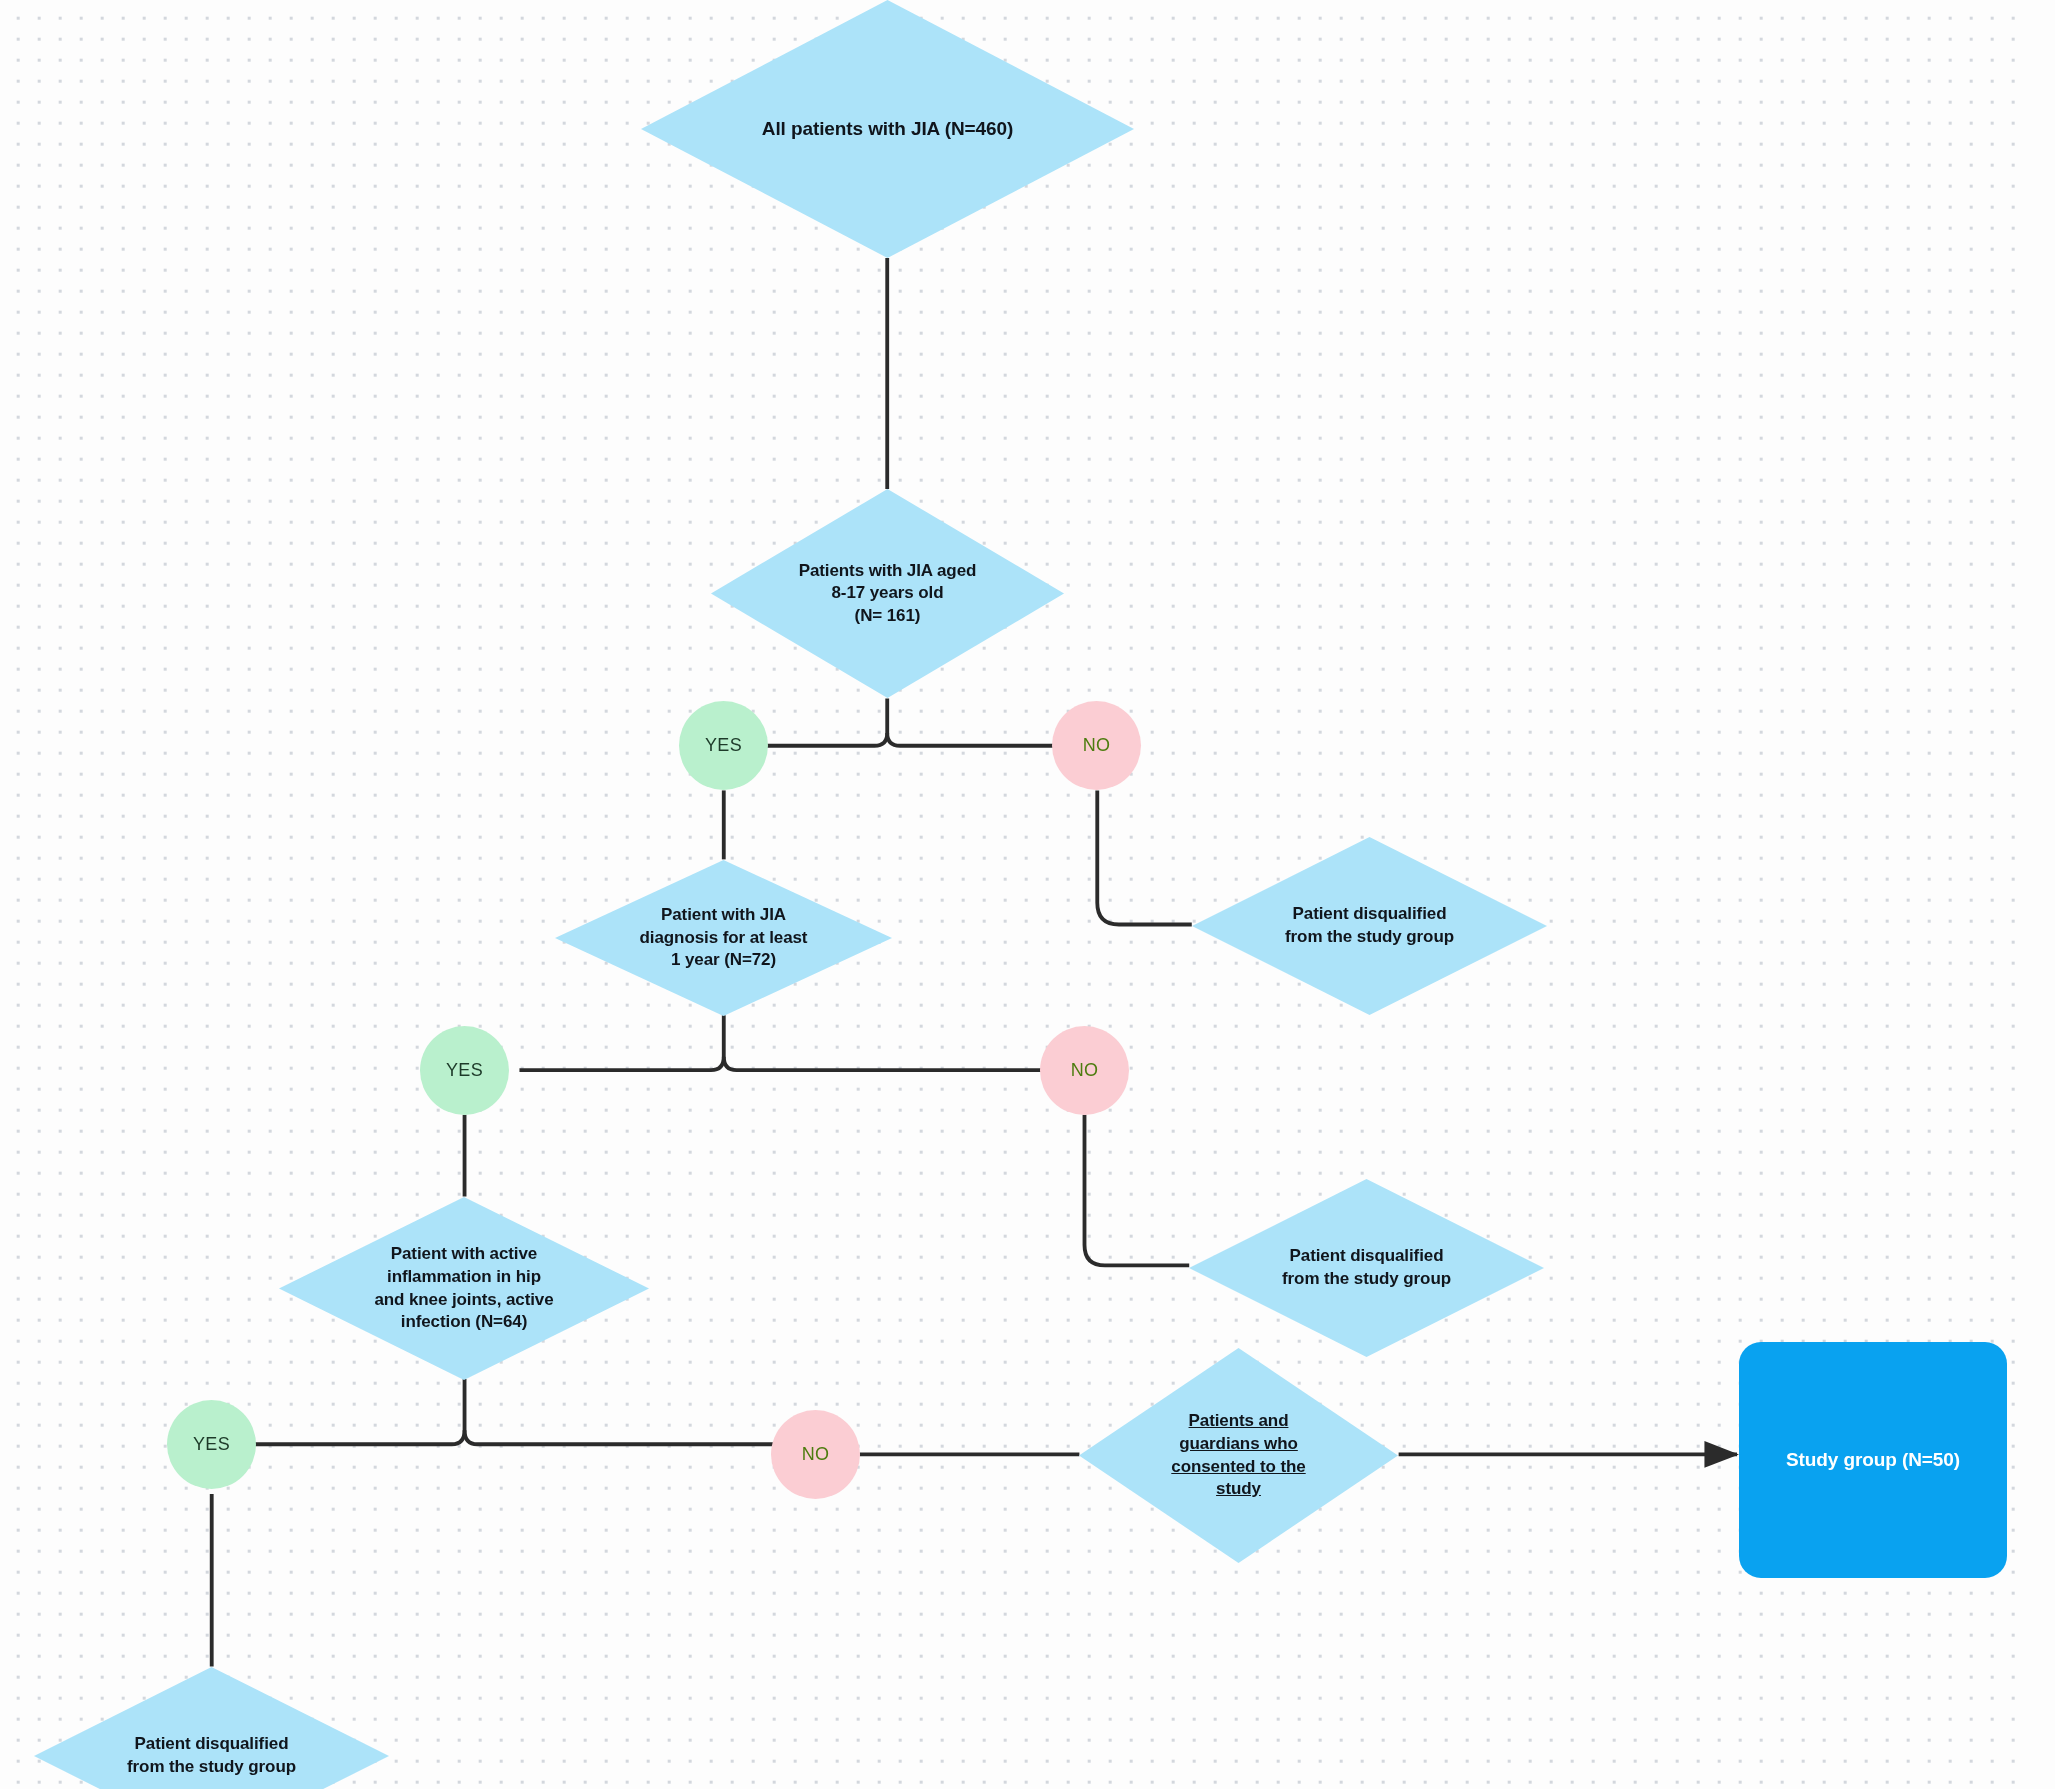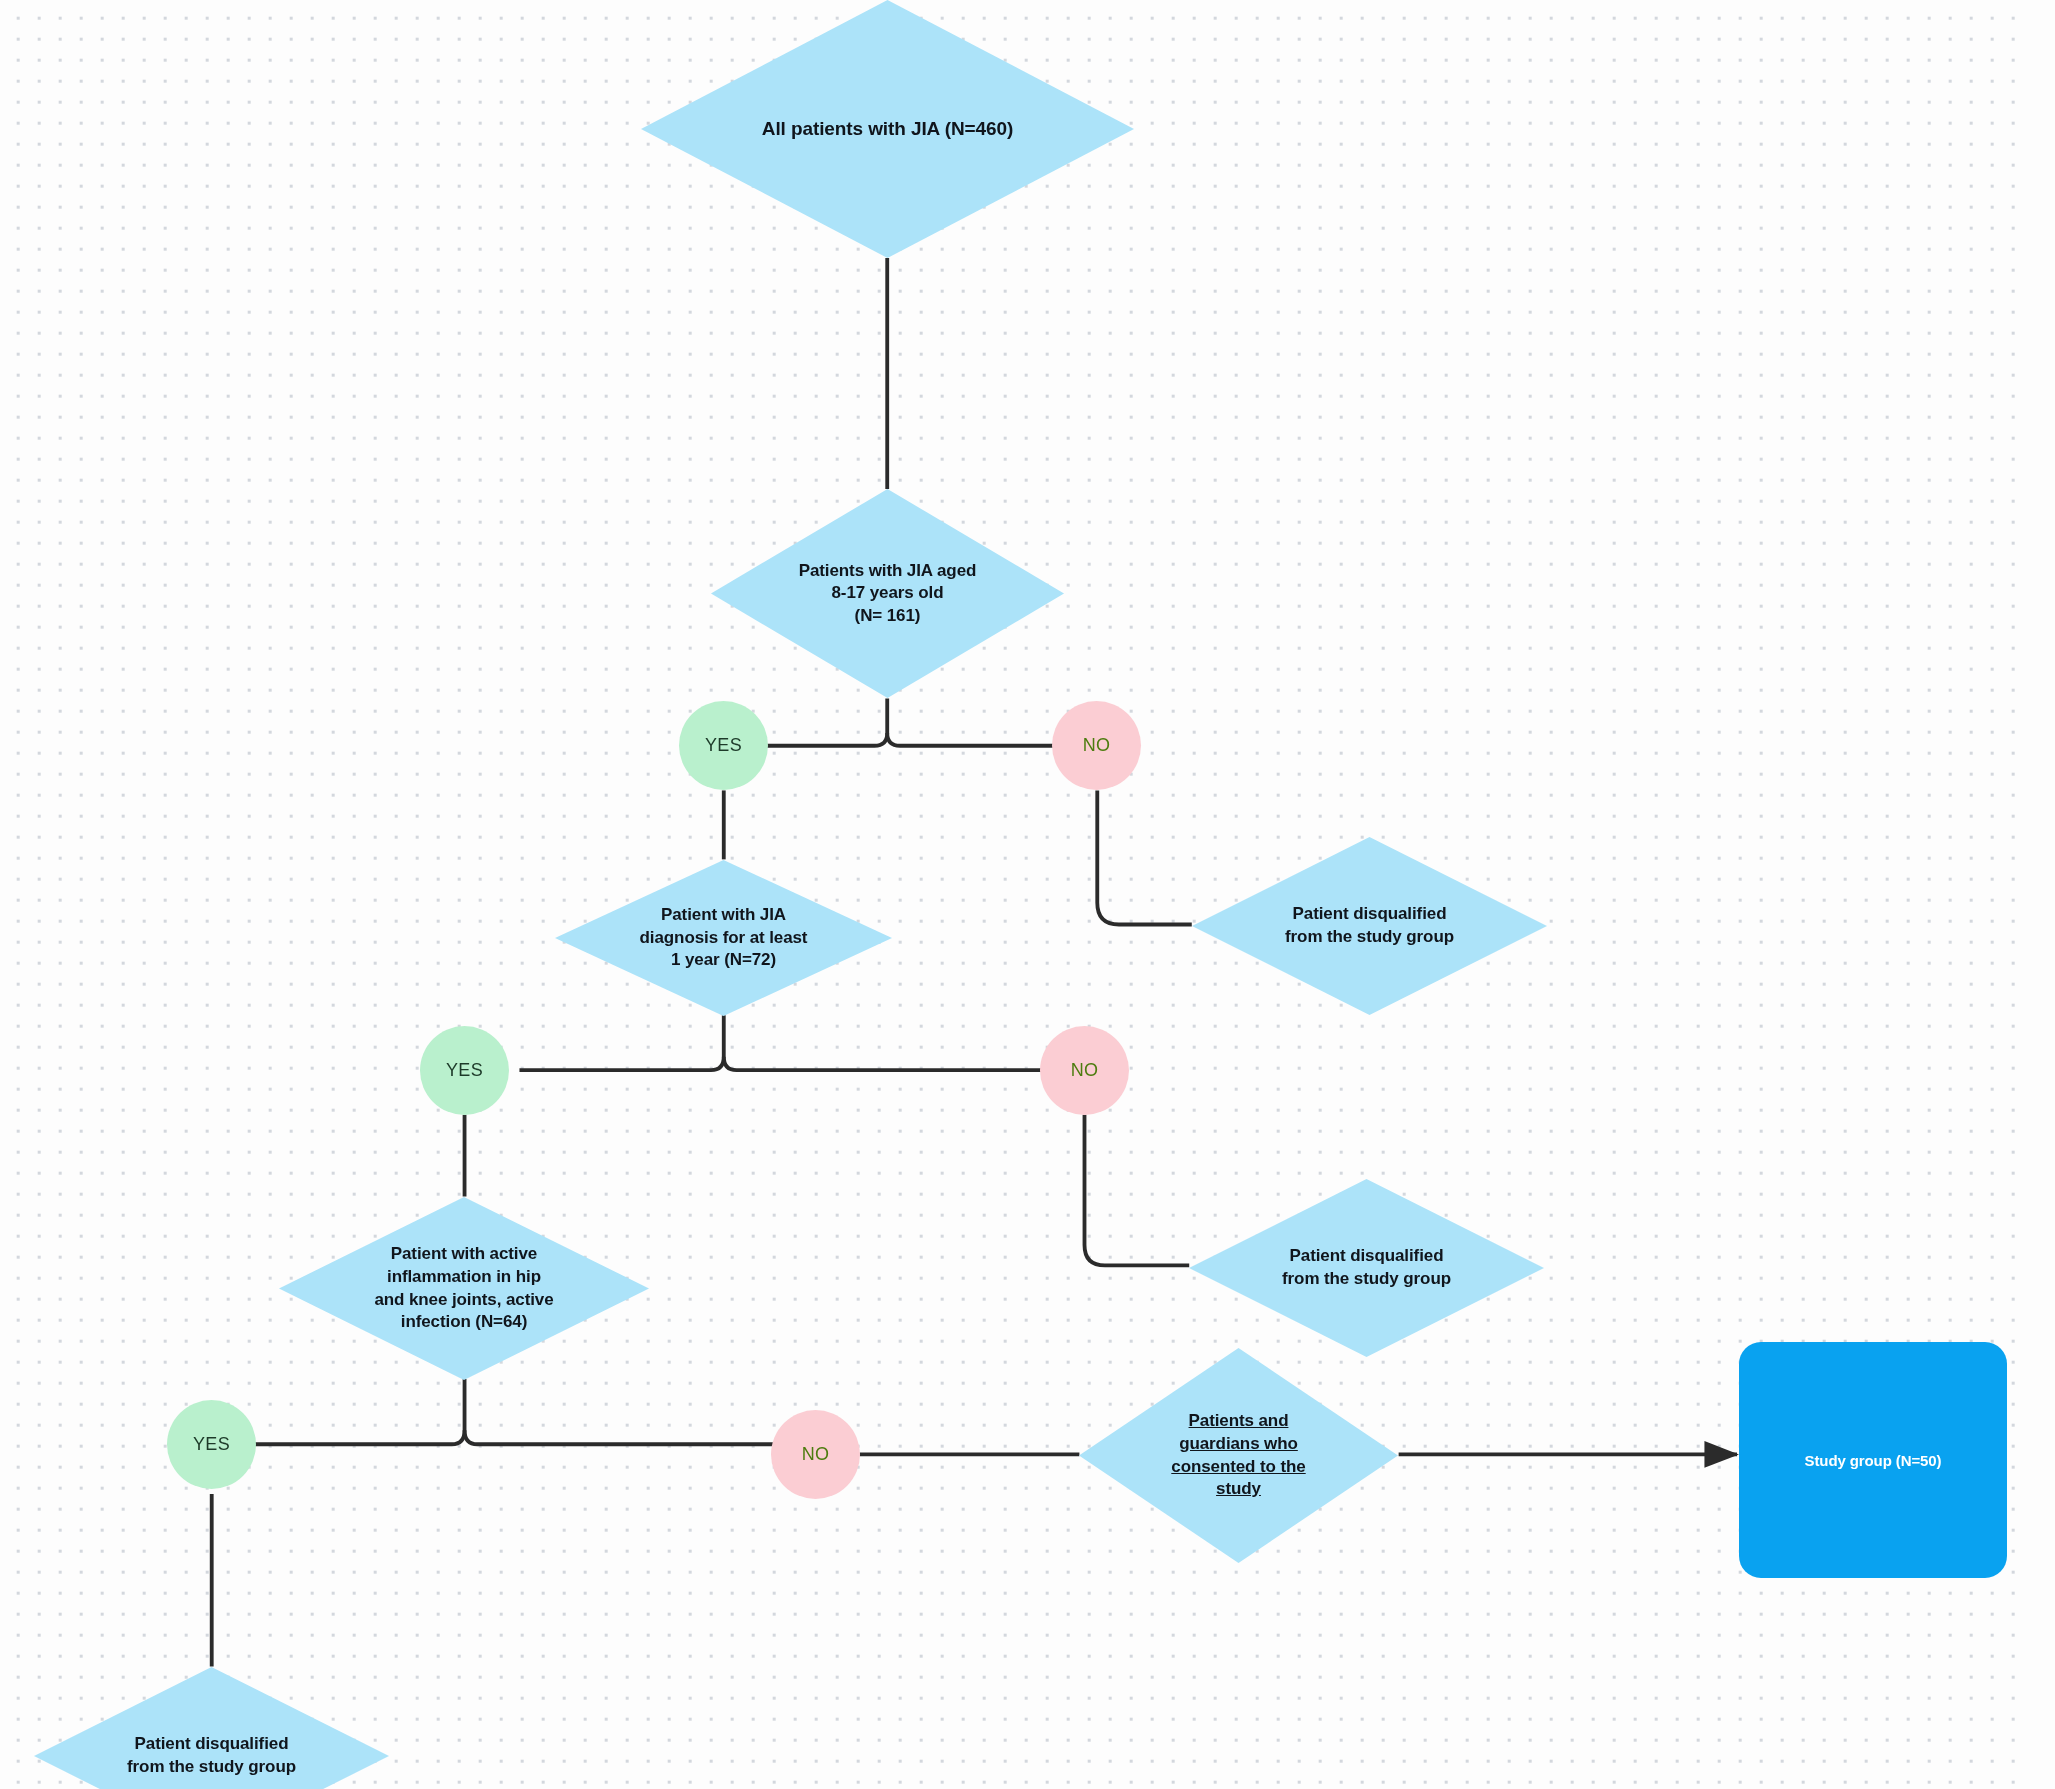--- a/index.html
+++ b/index.html
@@ -172,17 +172,17 @@
   </div>
 
   <div class="node diamond" style="left:1079px; top:1348px; width:319px; height:215px;">
     <span class="label" style="font-size:17px; white-space:pre-line;text-decoration:underline;">Patients and
 guardians who
 consented to the
 study</span>
   </div>
 
   <div class="node rounded-rect" style="left:1739px; top:1342px; width:268px; height:236px;">
-    <span class="label" style="font-size:15px;">Study group (N=50)</span>
+    <span class="label" style="font-size:19px;">Study group (N=50)</span>
   </div>
 
 </div>
 
 
 </body></html>

